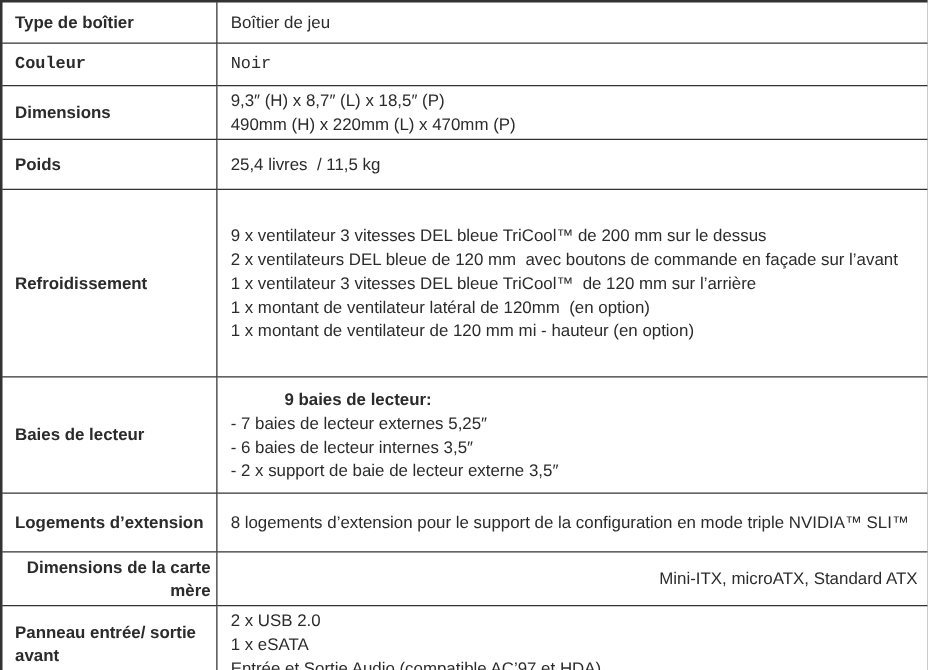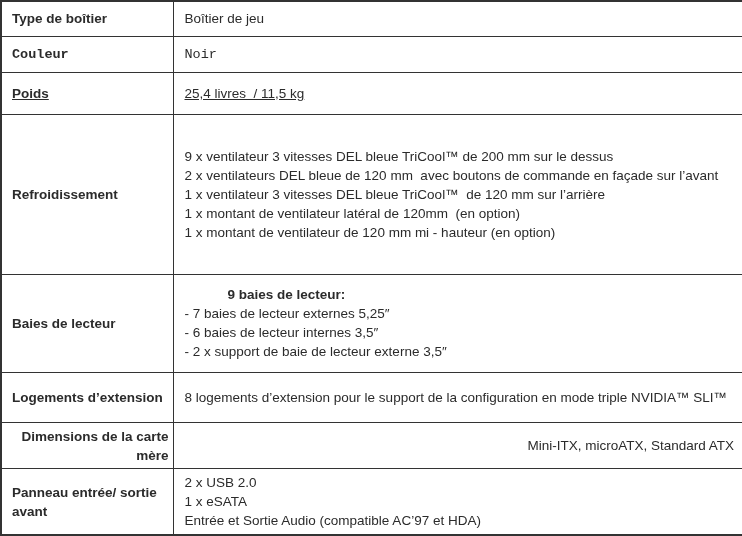--- a/index.html
+++ b/index.html
@@ -41,21 +41,21 @@
   }
   .vline.bold {
     font-weight: bold;
     margin-left: 43px;
   }
   col.c1 { width: 172px; }
   col.c2 { width: 570px; }
   tr.r1 { height: 33px; }
   tr.r2 { height: 34px; font-family: Liberation Mono, monospace; }
   tr.r3 { height: 40px; }
-  tr.r4 { height: 40px; text-decoration: underline; }
+  tr.r4 { height: 40px; }
   tr.r5 { height: 150px; }
   tr.r6 { height: 93px; }
   tr.r7 { height: 47px; }
   tr.r8 { height: 41px; text-align: right; }
   tr.r9 { height: 57px; }
 </style>
 </head>
 <body>
 
 <table class="spec">
@@ -67,20 +67,27 @@
     <tr class="r1">
       <td class="label-cell">Type de boîtier</td>
       <td class="value-cell">
         <div class="vline">Boîtier de jeu</div>
       </td>
     </tr>
     <tr class="r2">
       <td class="label-cell">Couleur</td>
       <td class="value-cell">
         <div class="vline">Noir</div>
+      </td>
+    </tr>
+    <tr class="r3">
+      <td class="label-cell">Dimensions</td>
+      <td class="value-cell">
+        <div class="vline">9,3″ (H) x 8,7″ (L) x 18,5″ (P)</div>
+        <div class="vline">490mm (H) x 220mm (L) x 470mm (P)</div>
       </td>
     </tr>
     <tr class="r4">
       <td class="label-cell">Poids</td>
       <td class="value-cell">
         <div class="vline">25,4 livres  / 11,5 kg</div>
       </td>
     </tr>
     <tr class="r5">
       <td class="label-cell">Refroidissement</td>

